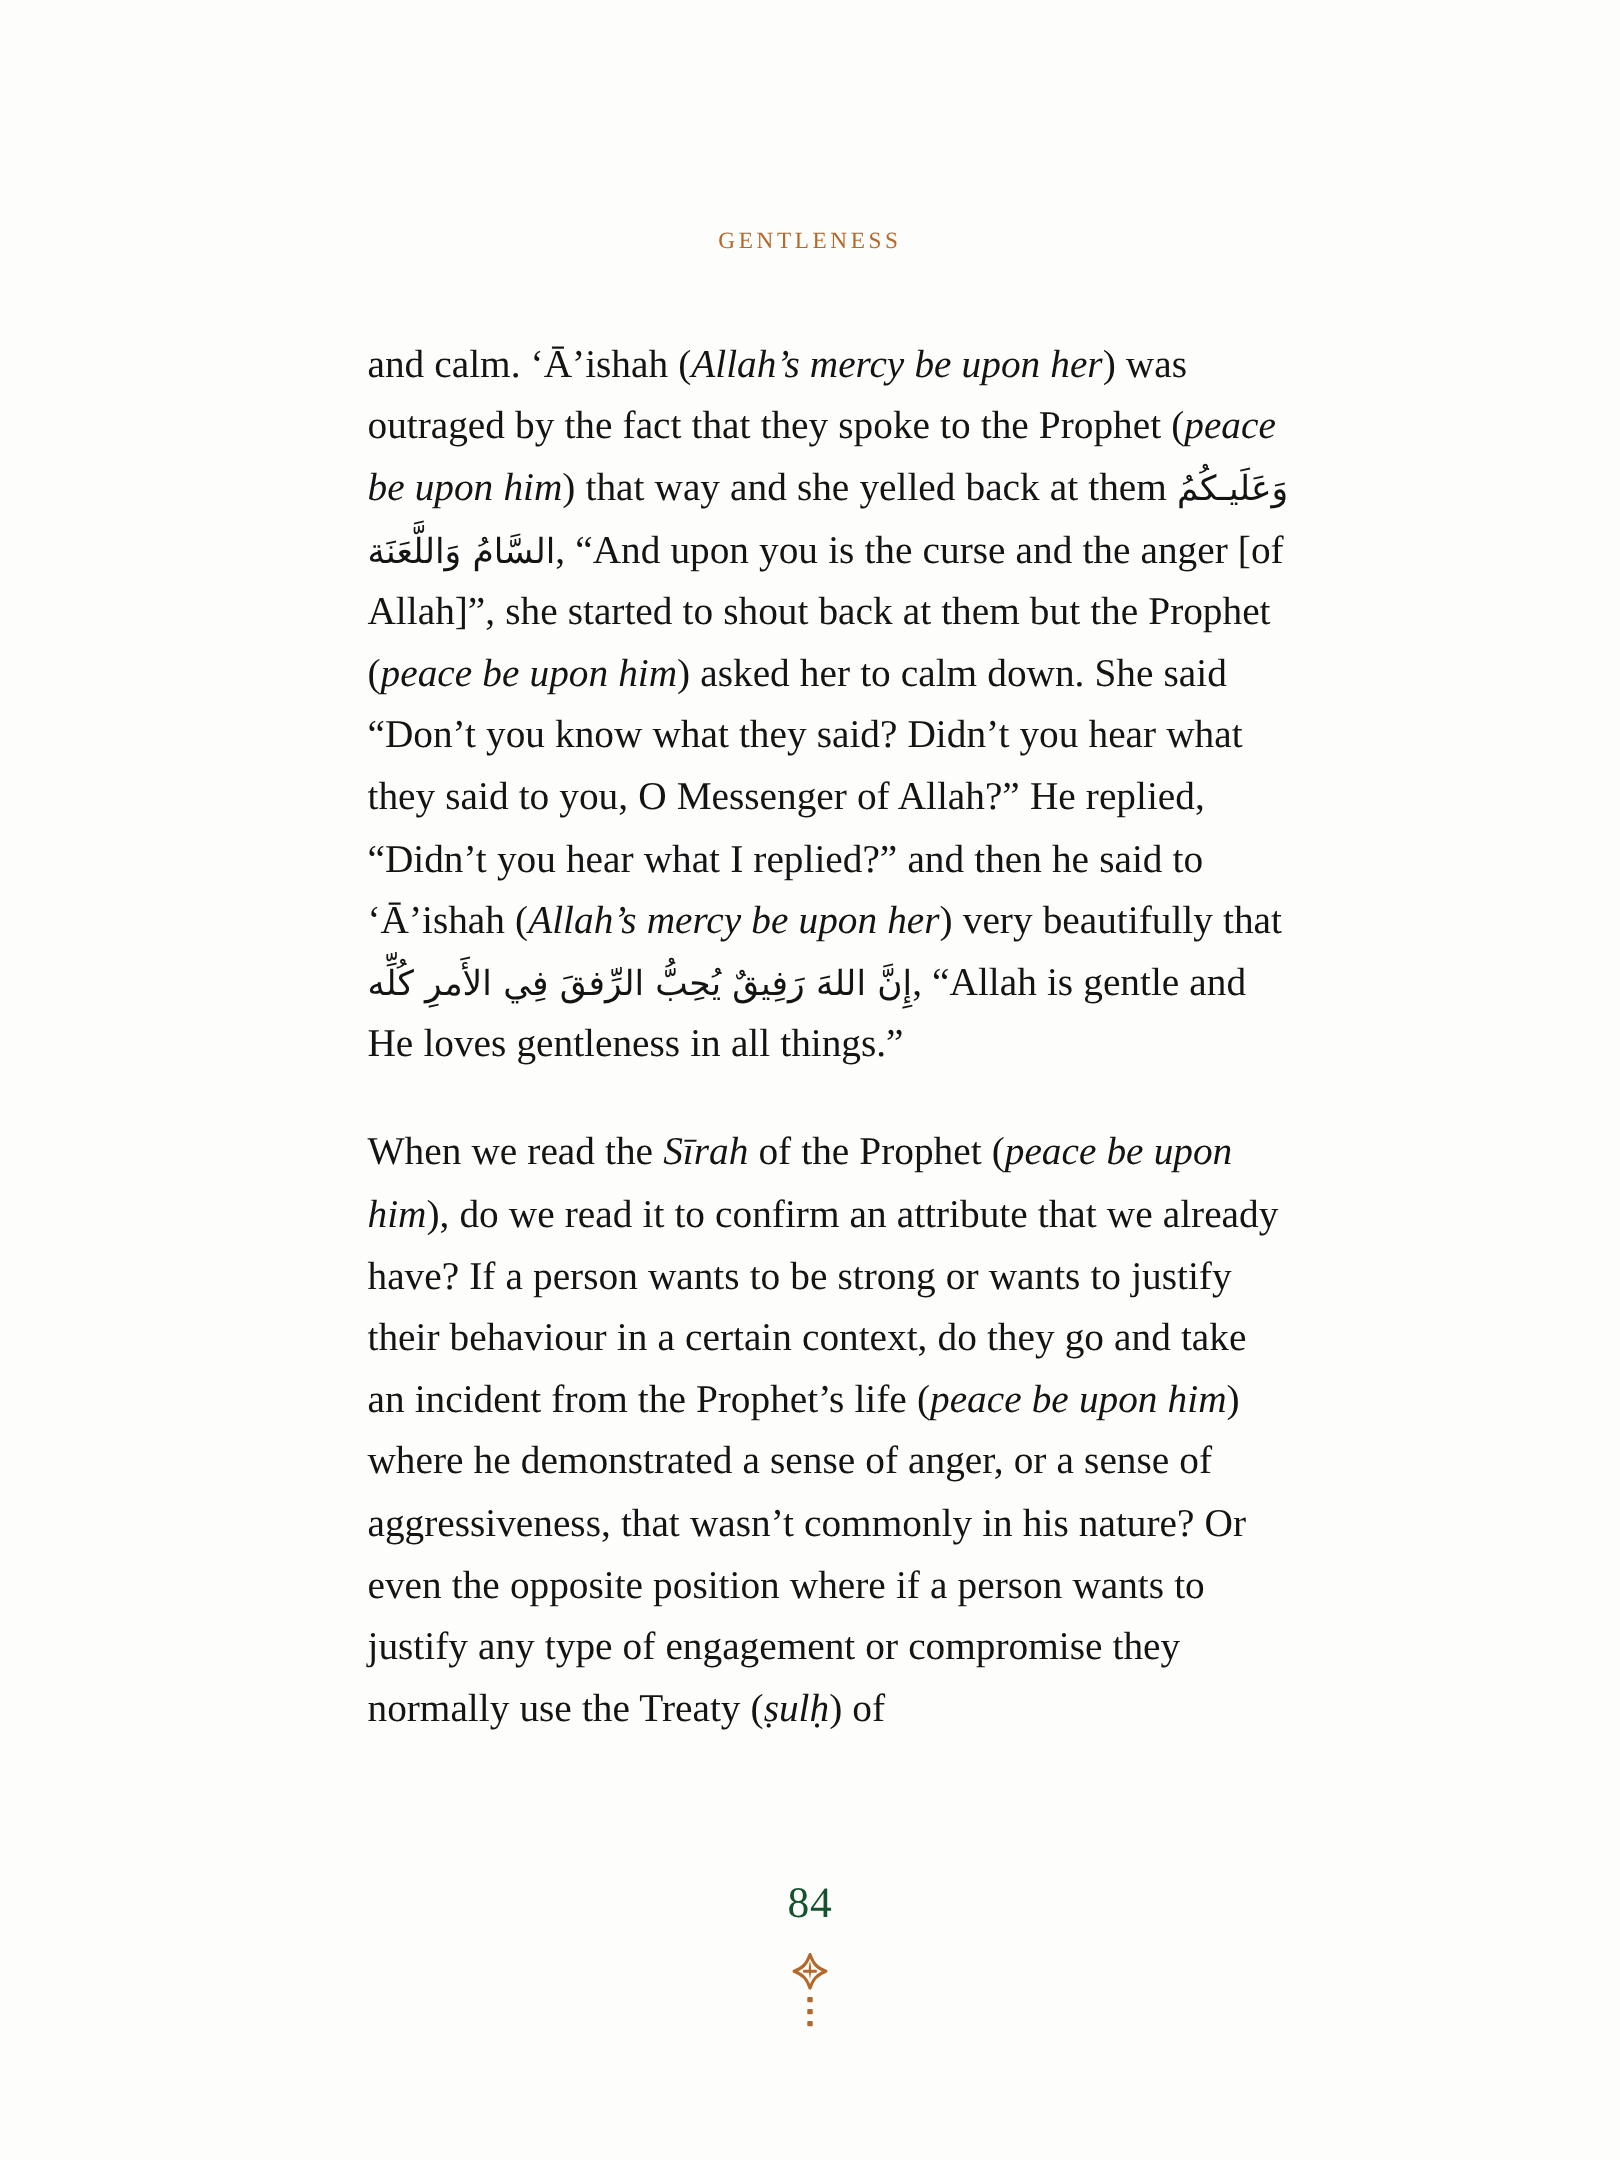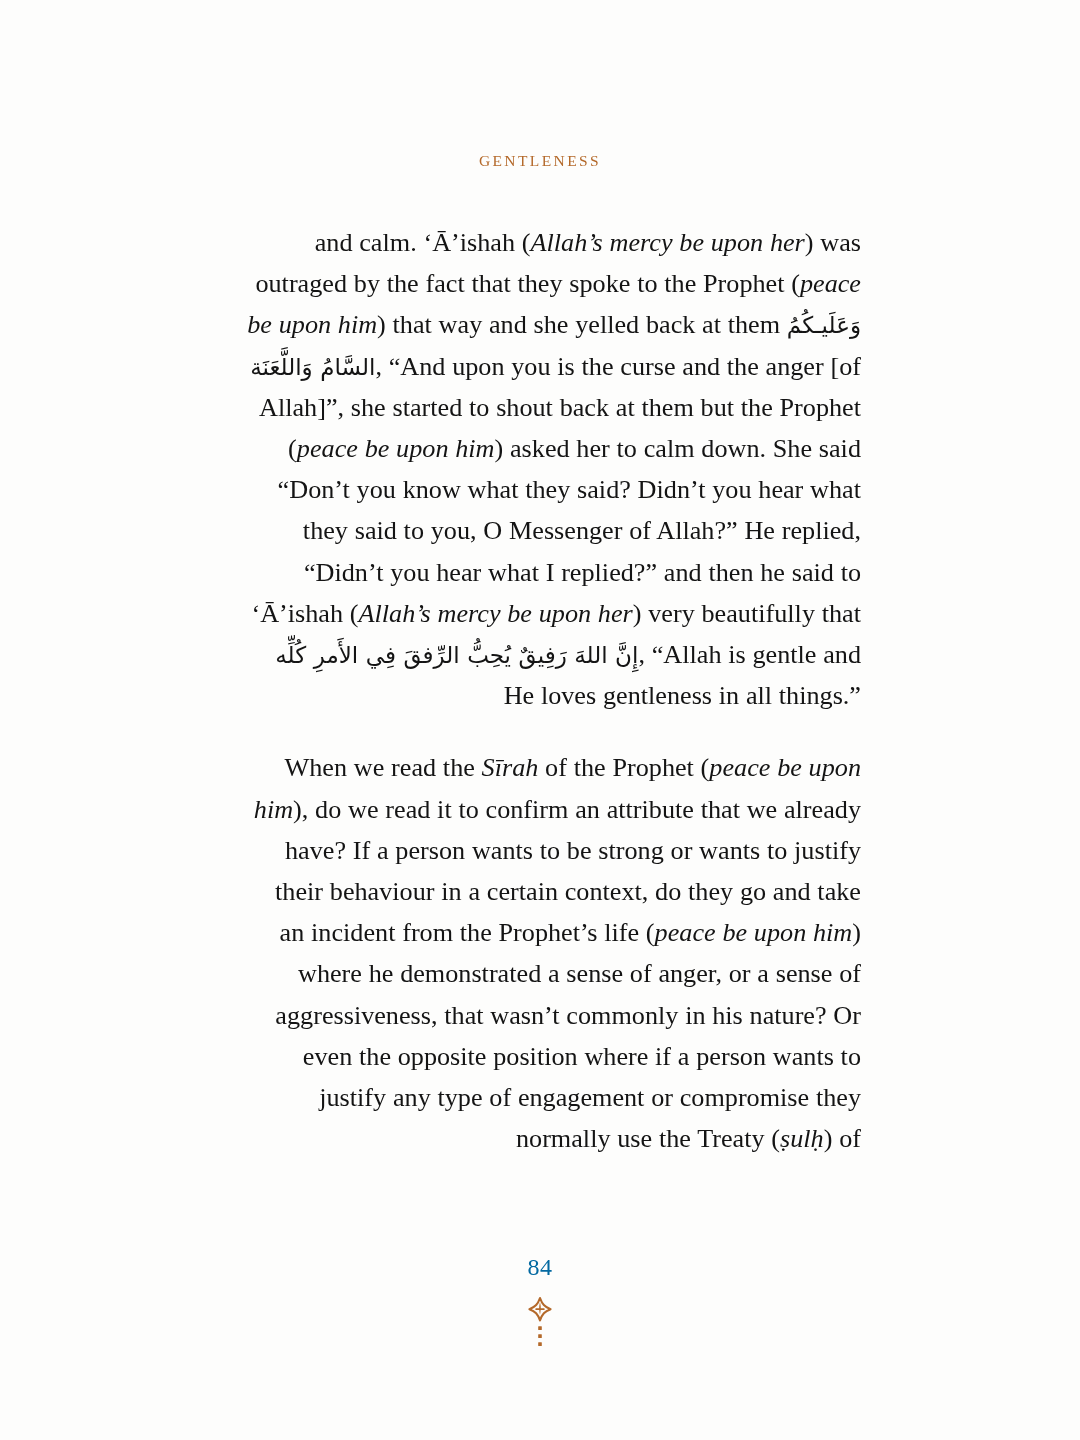--- a/index.html
+++ b/index.html
@@ -41,21 +41,21 @@
   .text-column {
     position: absolute;
     top: 222px;
     left: 245px;
     width: 616px;
   }
 
   .body-paragraph {
     font-size: 26.2px;
     line-height: 41.2px;
-    text-align: right;
+    text-align: left;
     color: #141414;
     margin: 0;
     hyphens: none;
     word-spacing: 0.2px;
   }
 
   .body-paragraph + .body-paragraph {
     margin-top: 31px;
   }
 
@@ -75,22 +75,22 @@
   
   .page-footer {
     position: absolute;
     top: 1255px;
     left: 0;
     width: 1080px;
     text-align: center;
   }
 
   .page-number {
-    font-size: 24px;
-    color: #0369a1;
+    font-size: 29px;
+    color: #14532d;
     letter-spacing: 0.5px;
     line-height: 1;
     font-family: "Liberation Serif", "DejaVu Serif", serif;
   }
 
   .ornament {
     margin-top: 17px;
     display: flex;
     justify-content: center;
     align-items: center;

